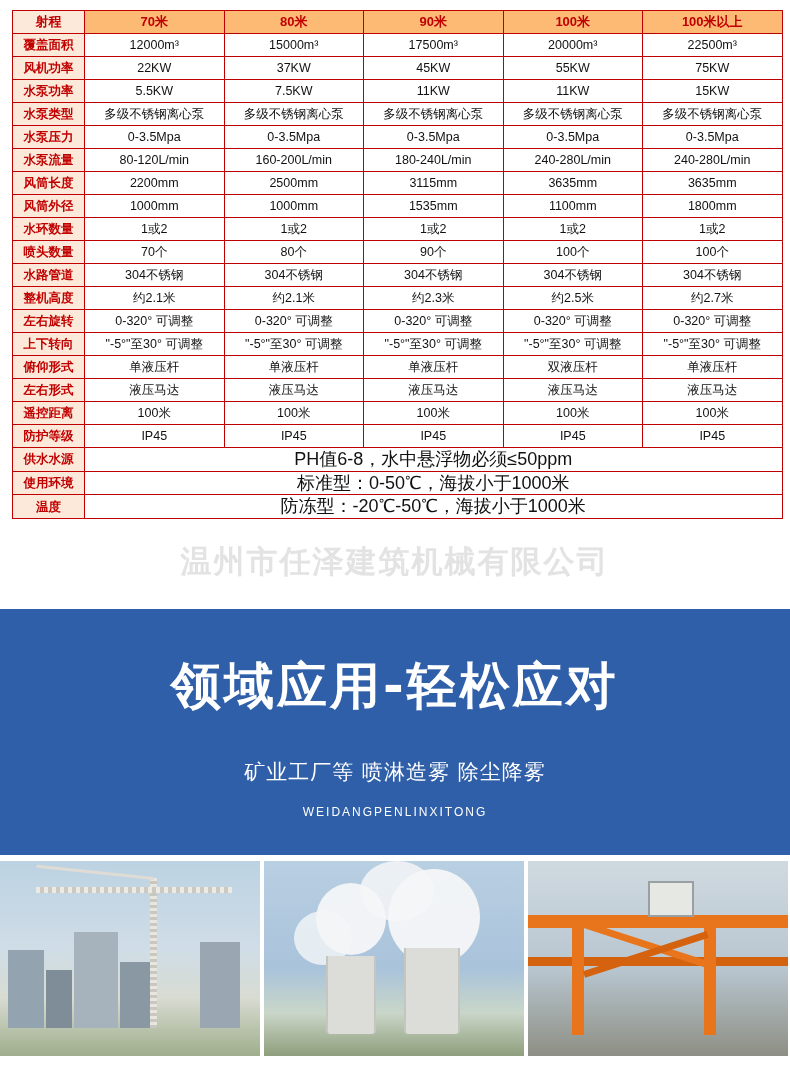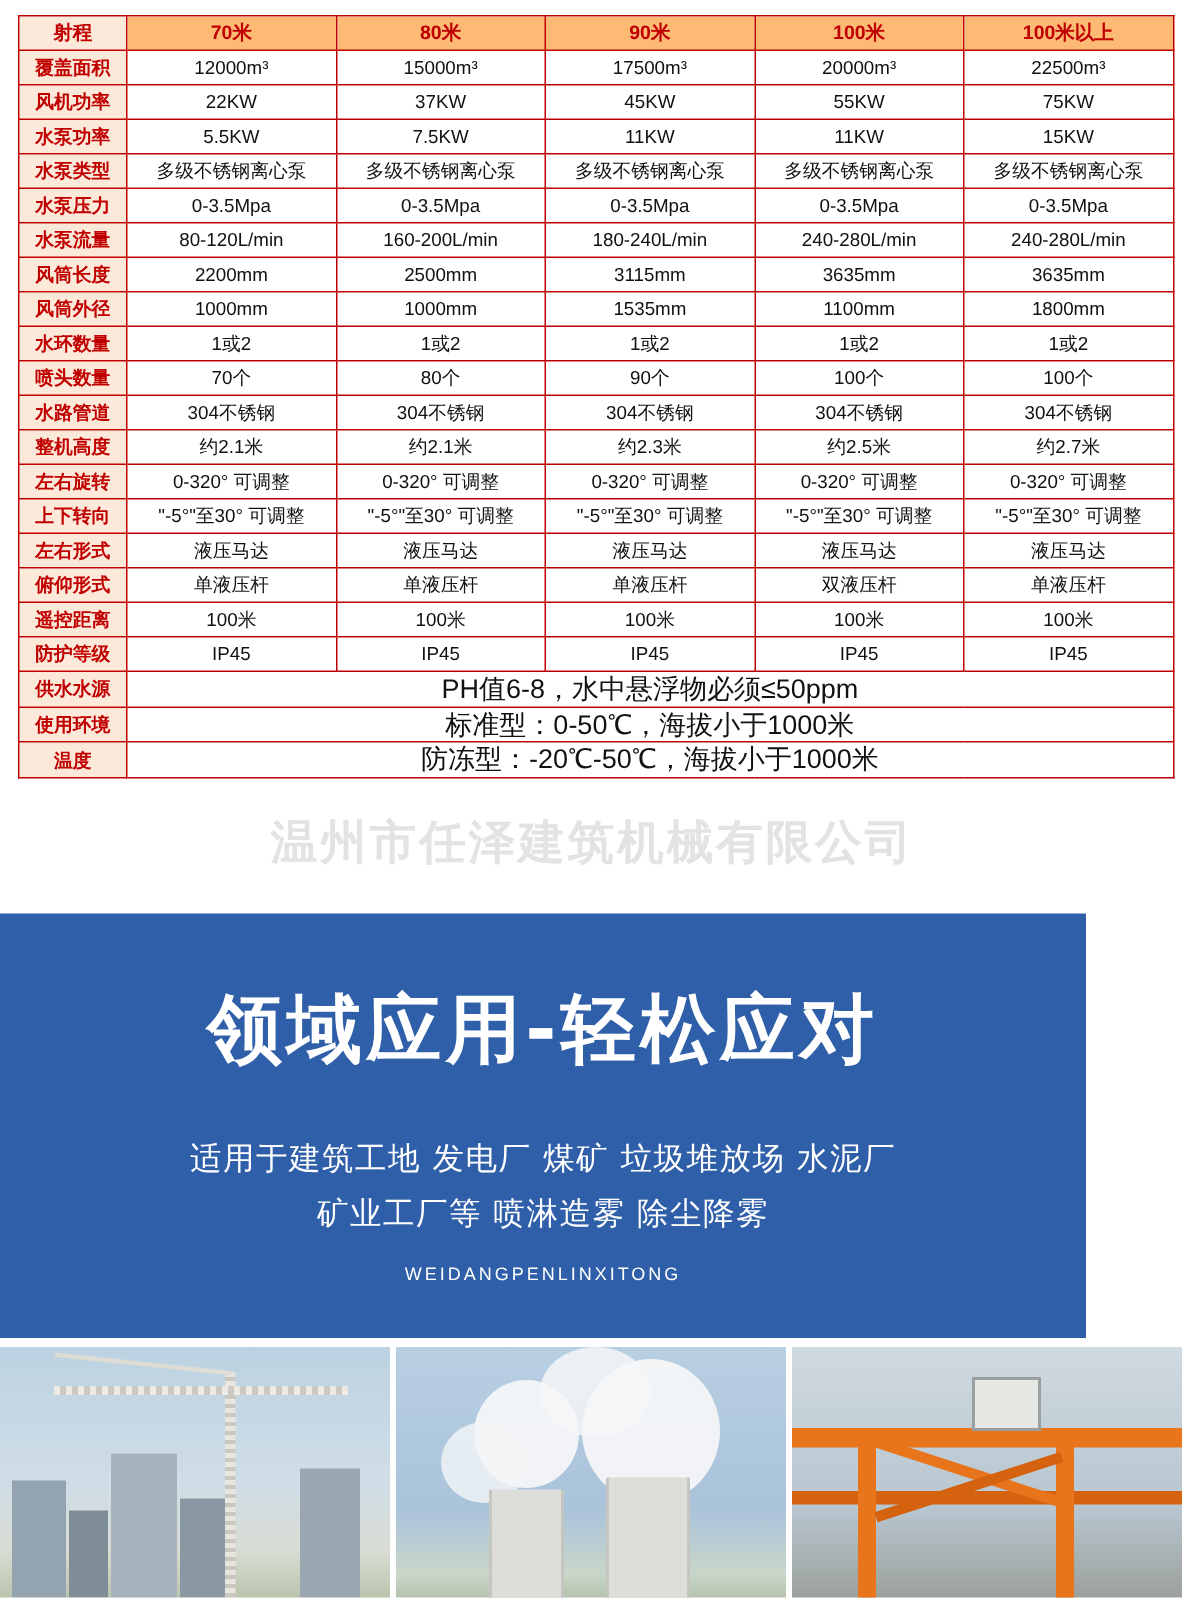--- a/index.html
+++ b/index.html
@@ -68,21 +68,21 @@
     color: #e3e3e3;
     letter-spacing: 2px;
     font-weight: bold;
     padding: 22px 0 26px 0;
     box-sizing: border-box;
     font-family: "DejaVu Sans", sans-serif;
   }
 
   
   .banner {
-    width: 724px;
+    width: 790px;
     background: #2f5fa8;
     color: #ffffff;
     text-align: center;
     padding: 44px 0 36px 0;
     box-sizing: border-box;
   }
   .banner-title {
     font-size: 50px;
     font-weight: bold;
     letter-spacing: 3px;
@@ -306,36 +306,36 @@
       </tr>
       <tr>
         <td class="rowlabel">上下转向</td>
         <td>"-5°"至30° 可调整</td>
         <td>"-5°"至30° 可调整</td>
         <td>"-5°"至30° 可调整</td>
         <td>"-5°"至30° 可调整</td>
         <td>"-5°"至30° 可调整</td>
       </tr>
       <tr>
+        <td class="rowlabel">俯仰形式</td>
+        <td>单液压杆</td>
+        <td>单液压杆</td>
+        <td>单液压杆</td>
+        <td>双液压杆</td>
+        <td>单液压杆</td>
+      </tr>
+      <tr>
         <td class="rowlabel">左右形式</td>
         <td>液压马达</td>
         <td>液压马达</td>
         <td>液压马达</td>
         <td>液压马达</td>
         <td>液压马达</td>
       </tr>
       <tr>
-        <td class="rowlabel">俯仰形式</td>
-        <td>单液压杆</td>
-        <td>单液压杆</td>
-        <td>单液压杆</td>
-        <td>双液压杆</td>
-        <td>单液压杆</td>
-      </tr>
-      <tr>
         <td class="rowlabel">遥控距离</td>
         <td>100米</td>
         <td>100米</td>
         <td>100米</td>
         <td>100米</td>
         <td>100米</td>
       </tr>
       <tr>
         <td class="rowlabel">防护等级</td>
         <td>IP45</td>
@@ -358,21 +358,20 @@
         <td class="cell-span" colspan="5">防冻型：-20℃-50℃，海拔小于1000米</td>
       </tr>
     </tbody>
   </table>
 </div>
 
 <div class="company-mark">温州市任泽建筑机械有限公司</div>
 
 <div class="banner">
   <div class="banner-title">领域应用-轻松应对</div>
-  <div class="banner-line">适用于建筑工地  发电厂  煤矿  垃圾堆放场   水泥厂</div>
   <div class="banner-line">矿业工厂等  喷淋造雾  除尘降雾</div>
   <div class="banner-sub">WEIDANGPENLINXITONG</div>
 </div>
 
 <div class="photos">
   <div class="photo p1">
     <div class="bldg b1"></div>
       <div class="bldg b2"></div>
       <div class="bldg b3"></div>
     <div class="bldg b4"></div>

